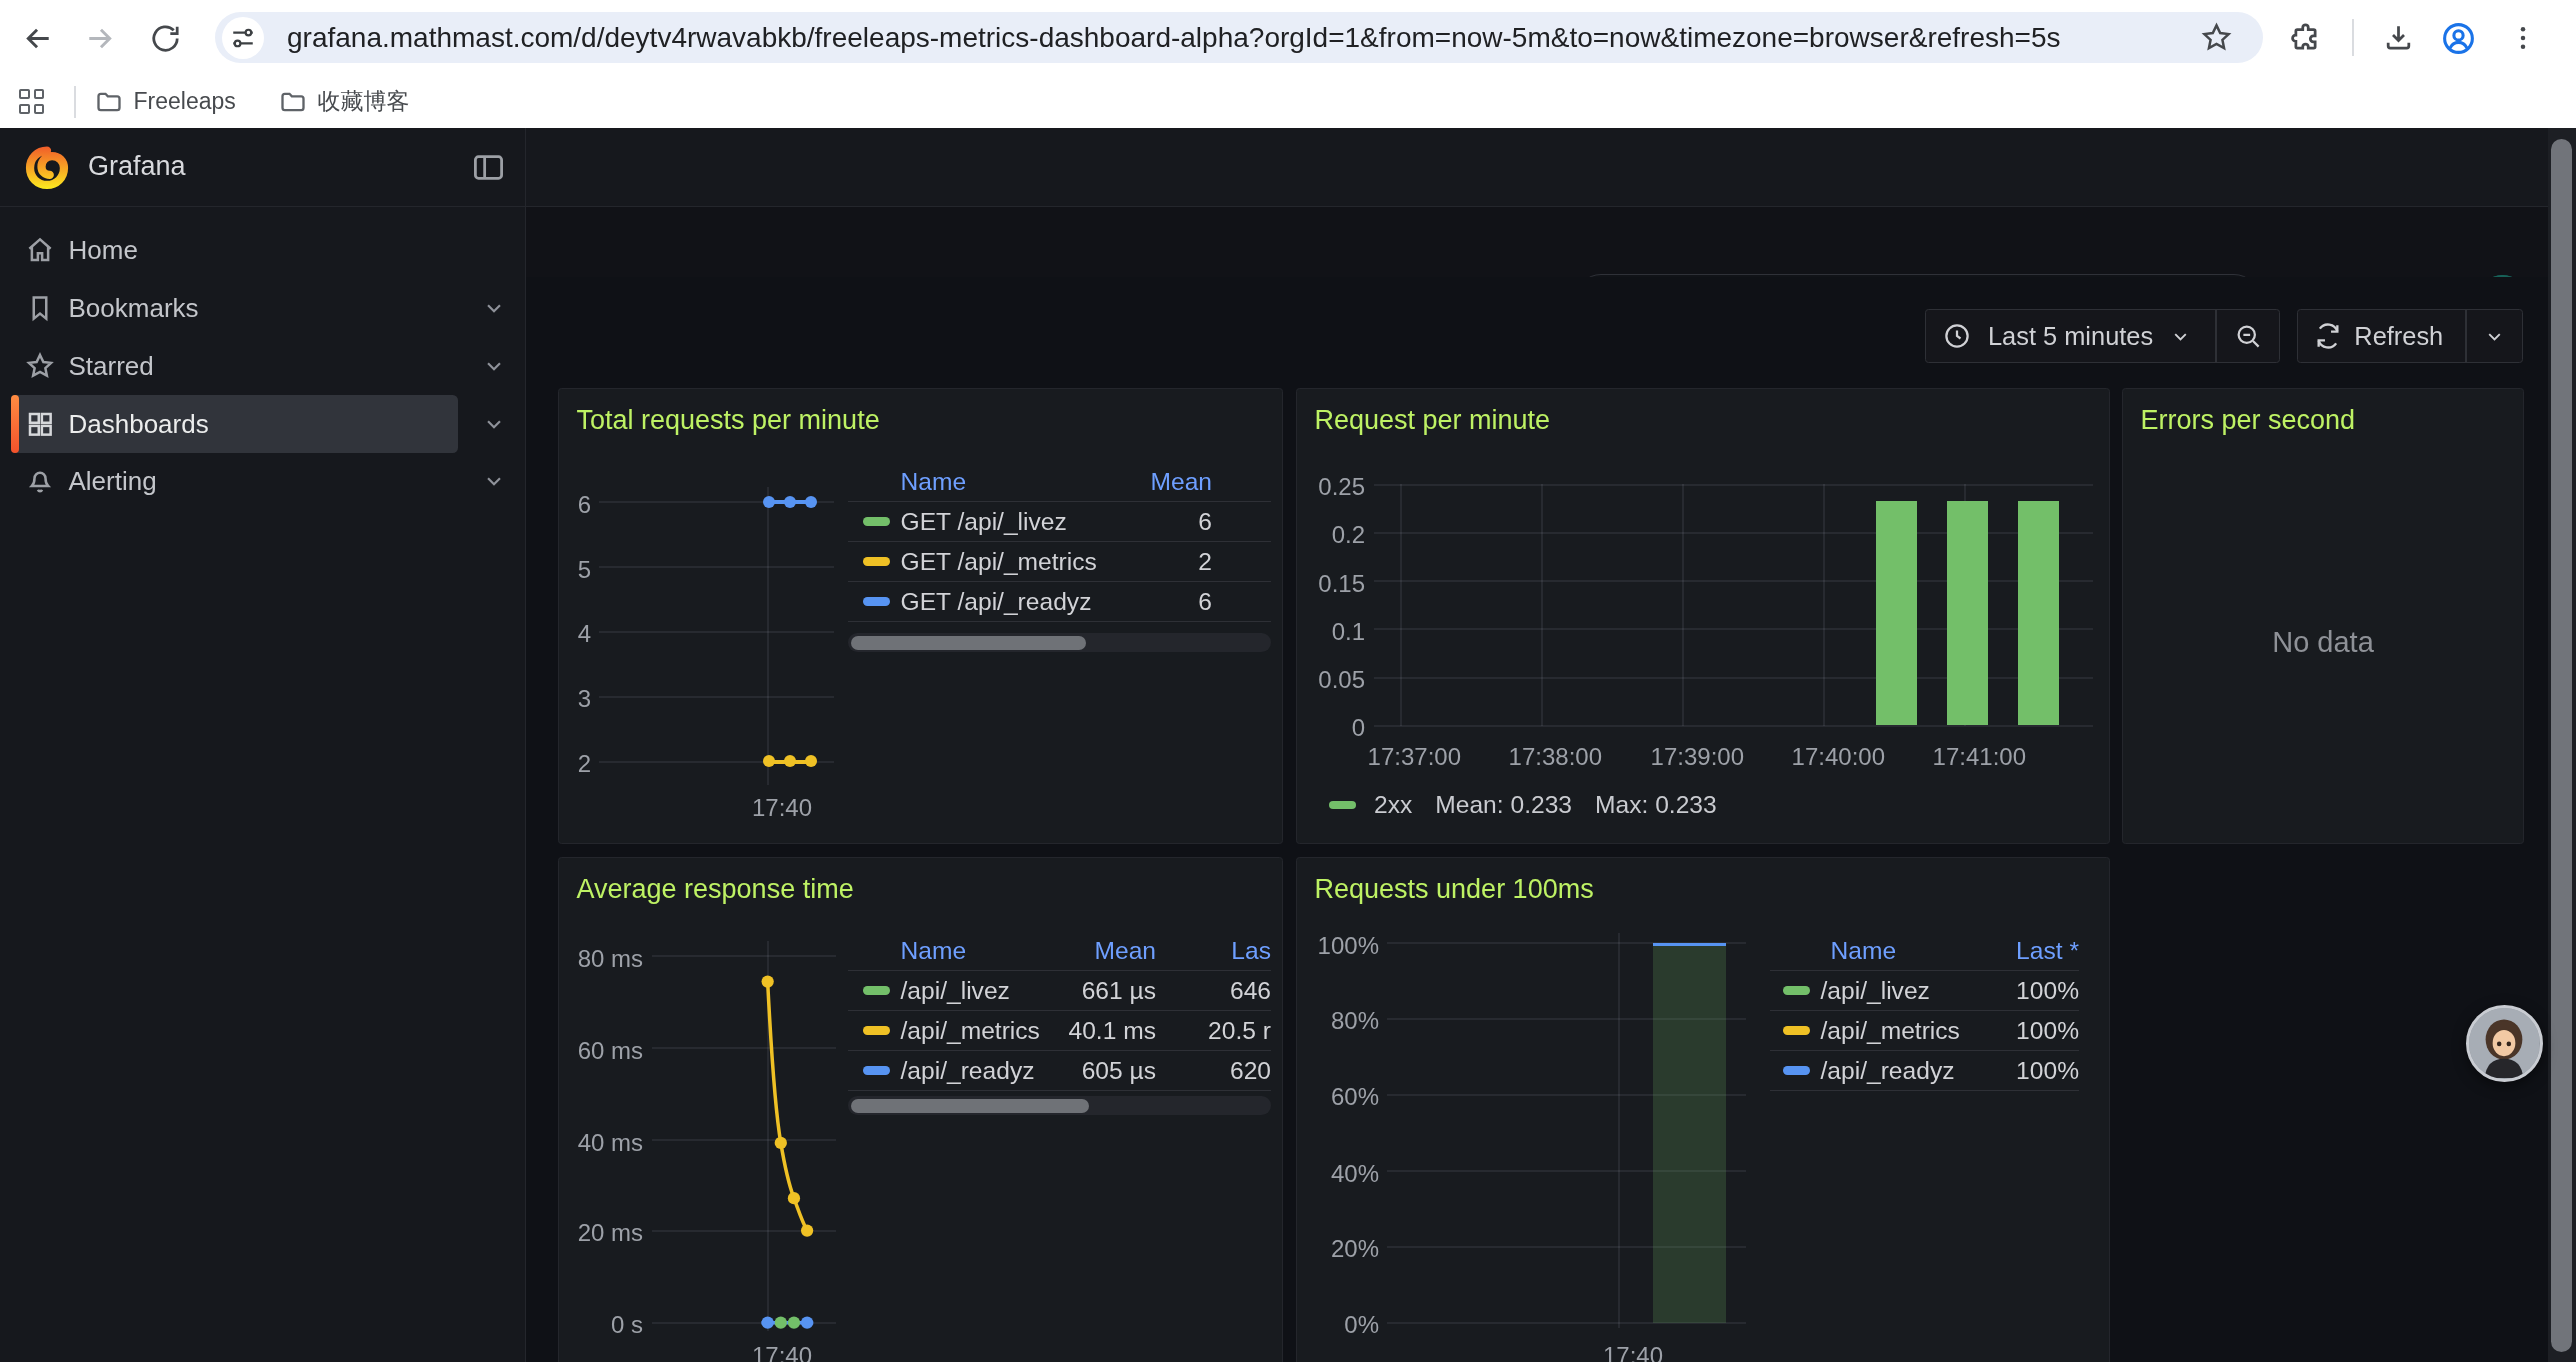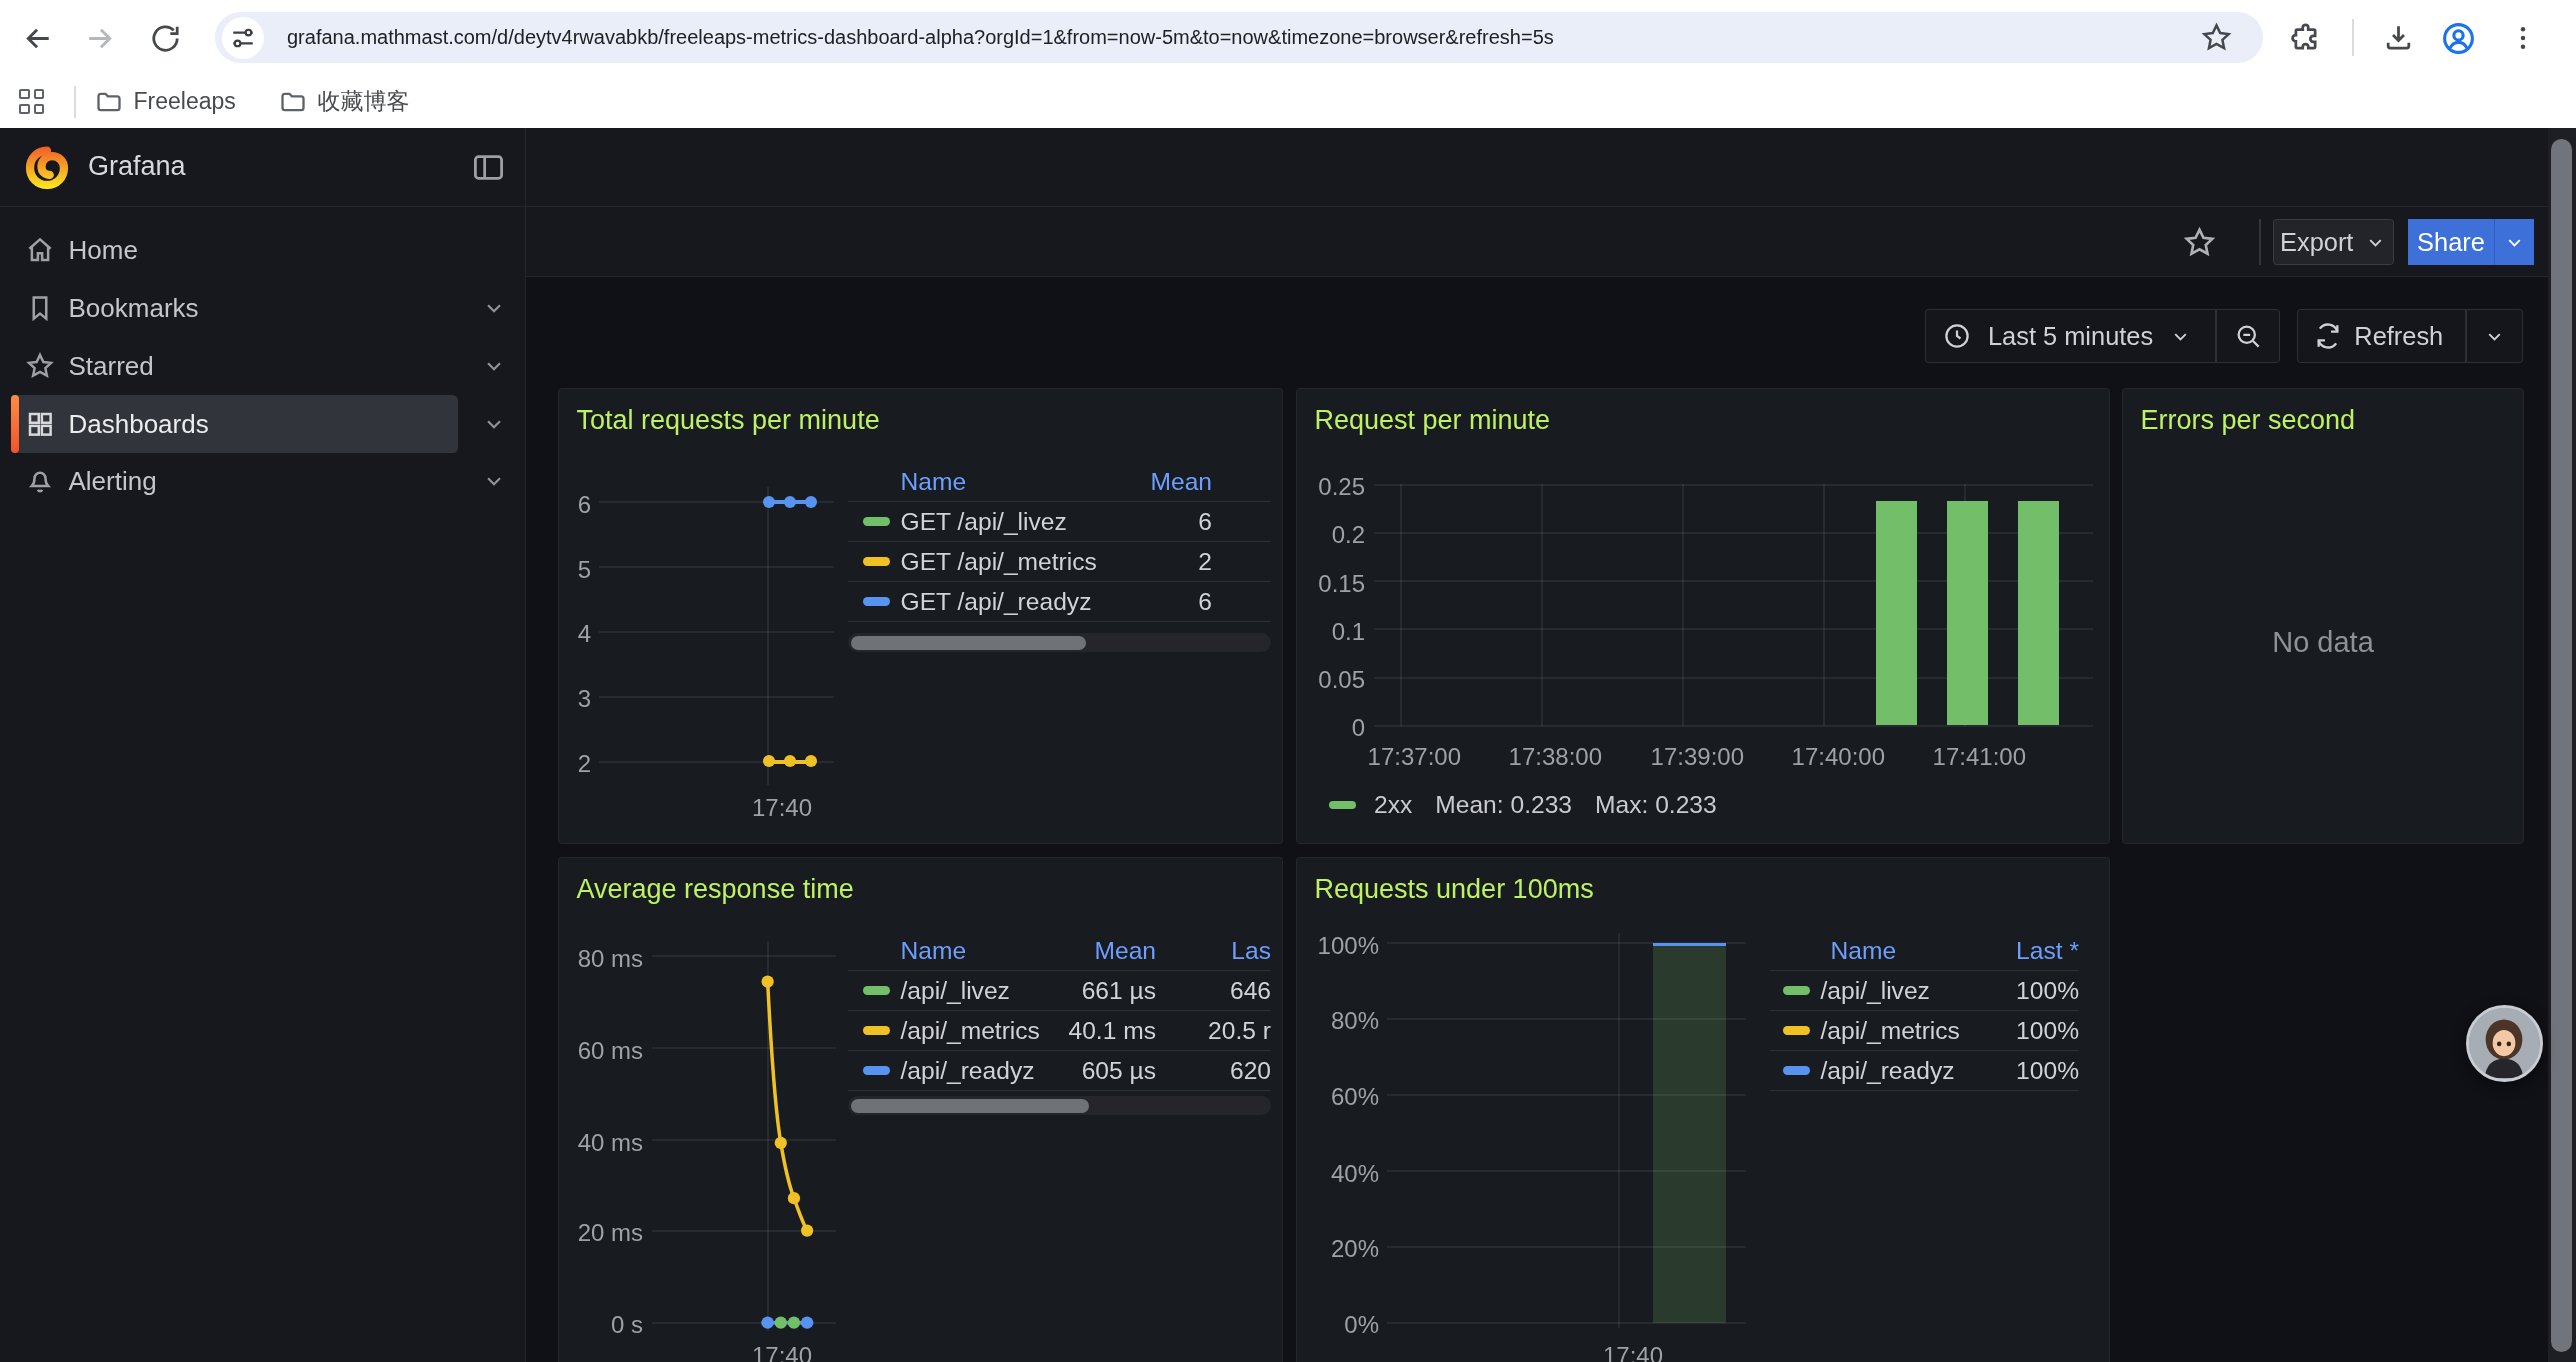--- a/index.html
+++ b/index.html
@@ -8,21 +8,21 @@
   .screen { position:relative; width:2576px; height:1363px; overflow:hidden; background:#111217; }
   .abs { position:absolute; }
   svg { display:block; }
 
   
   .btoolbar { position:absolute; left:0; top:0; width:2576px; height:75px; background:#ffffff; }
   .nav-ic { position:absolute; top:16px; width:44px; height:44px; color:#45484c; display:flex; align-items:center; justify-content:center; }
   .nav-ic.disabled { color:#b4b7bc; }
   .urlpill { position:absolute; left:215px; top:12.3px; width:2048px; height:51px; border-radius:25.4px; background:#e9eef8; display:flex; align-items:center; }
   .tunecirc { width:42px; height:42px; margin-left:7px; border-radius:50%; background:#ffffff; display:flex; align-items:center; justify-content:center; color:#3c4043; flex:none; }
-  .urltext { margin-left:23px; font-size:20px; color:#202124; white-space:nowrap; overflow:hidden; }
+  .urltext { margin-left:23px; font-size:28px; color:#202124; white-space:nowrap; overflow:hidden; }
   .pill-star { position:absolute; left:2196px; top:17.5px; width:40px; height:40px; color:#45484c; display:flex; align-items:center; justify-content:center; }
   .tb-sep { position:absolute; left:2352px; top:19px; width:1.8px; height:37px; background:#dadce0; }
   .bbar { position:absolute; left:0; top:75px; width:2576px; height:53px; background:#ffffff; }
   .bm-item { position:absolute; top:7px; height:39px; display:flex; align-items:center; gap:10.5px; color:#474a4e; font-size:23px; }
   .bm-sep { position:absolute; left:74px; top:10.5px; width:1.8px; height:32px; background:#dadce0; }
   .apps-grid { display:grid; grid-template-columns:10.5px 10.5px; grid-template-rows:10.5px 10.5px; gap:4.4px; }
   .apps-grid span { border:2.6px solid #5f6368; border-radius:1.8px; }
 
   
   .gnav { position:absolute; left:0; top:128px; width:2576px; height:79px; background:#16181d; border-bottom:1.8px solid #24262c; }
@@ -325,42 +325,20 @@
       </span>
       <span class="lbl">Alerting</span>
       <span class="chev">
         <svg width="26" height="26" viewBox="0 0 24 24" fill="none" stroke="currentColor" stroke-width="2">
             <path d="M6.5 9.5l5.5 5.5 5.5-5.5"></path>
           </svg>
       </span>
     </div>
   </div>
 
-  <div class="subbar">
-    <div class="sub-star">
-      <svg width="35" height="35" viewBox="0 0 24 24" fill="none" stroke="currentColor" stroke-width="1.8">
-          <path d="M12 3.2l2.7 5.6 6.1.7-4.5 4.2 1.2 6-5.5-3-5.5 3 1.2-6L3.2 9.5l6.1-.7z"></path>
-        </svg>
-    </div>
-    <div class="sub-sep"></div>
-    <div class="btn btn-export">
-      <span>Export</span>
-      <svg width="23" height="23" viewBox="0 0 24 24" fill="none" stroke="currentColor" stroke-width="2">
-          <path d="M6.5 9.5l5.5 5.5 5.5-5.5"></path>
-        </svg>
-    </div>
-    <div class="btn-share">
-      <span class="share-main">Share</span>
-      <span class="share-chev">
-        <svg width="23" height="23" viewBox="0 0 24 24" fill="none" stroke="currentColor" stroke-width="2">
-            <path d="M6.5 9.5l5.5 5.5 5.5-5.5"></path>
-          </svg>
-      </span>
-    </div>
-  </div>
 
   <div class="canvas">
 
     <div class="ctl-group" style="left:1399px; width:355px;">
       <div class="ctl-pad" style="flex:1;gap:16px;">
         <svg width="30" height="30" viewBox="0 0 24 24" fill="none" stroke="currentColor" stroke-width="1.8">
             <circle cx="12" cy="12" r="8.5"></circle>
             <path d="M12 7.5V12l2.8 2"></path>
           </svg>
         <span>Last 5 minutes</span>

